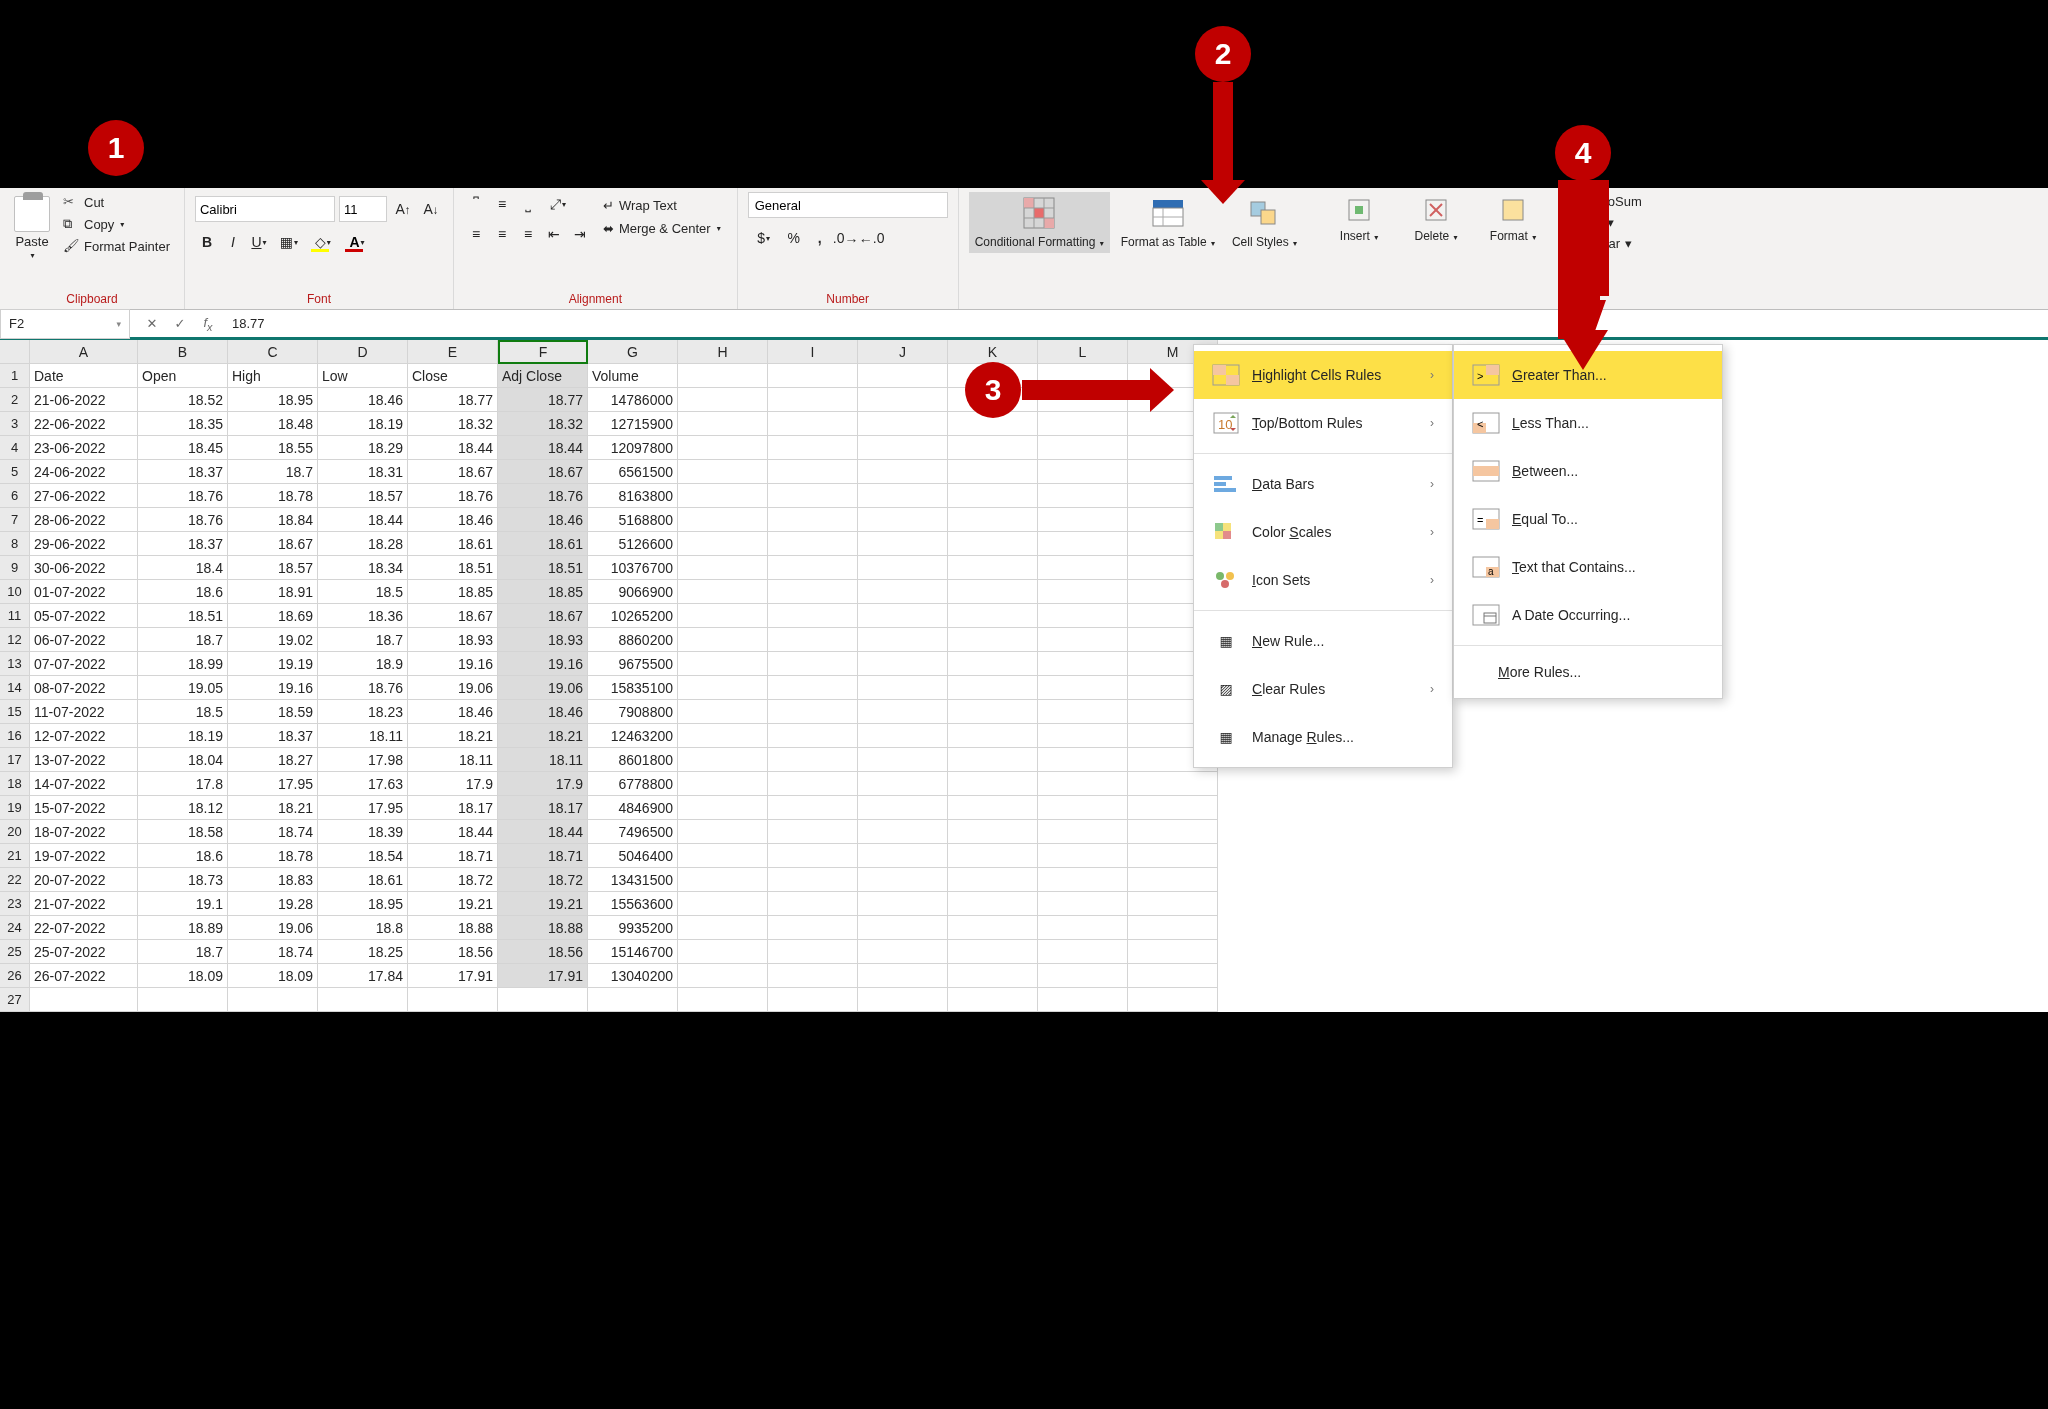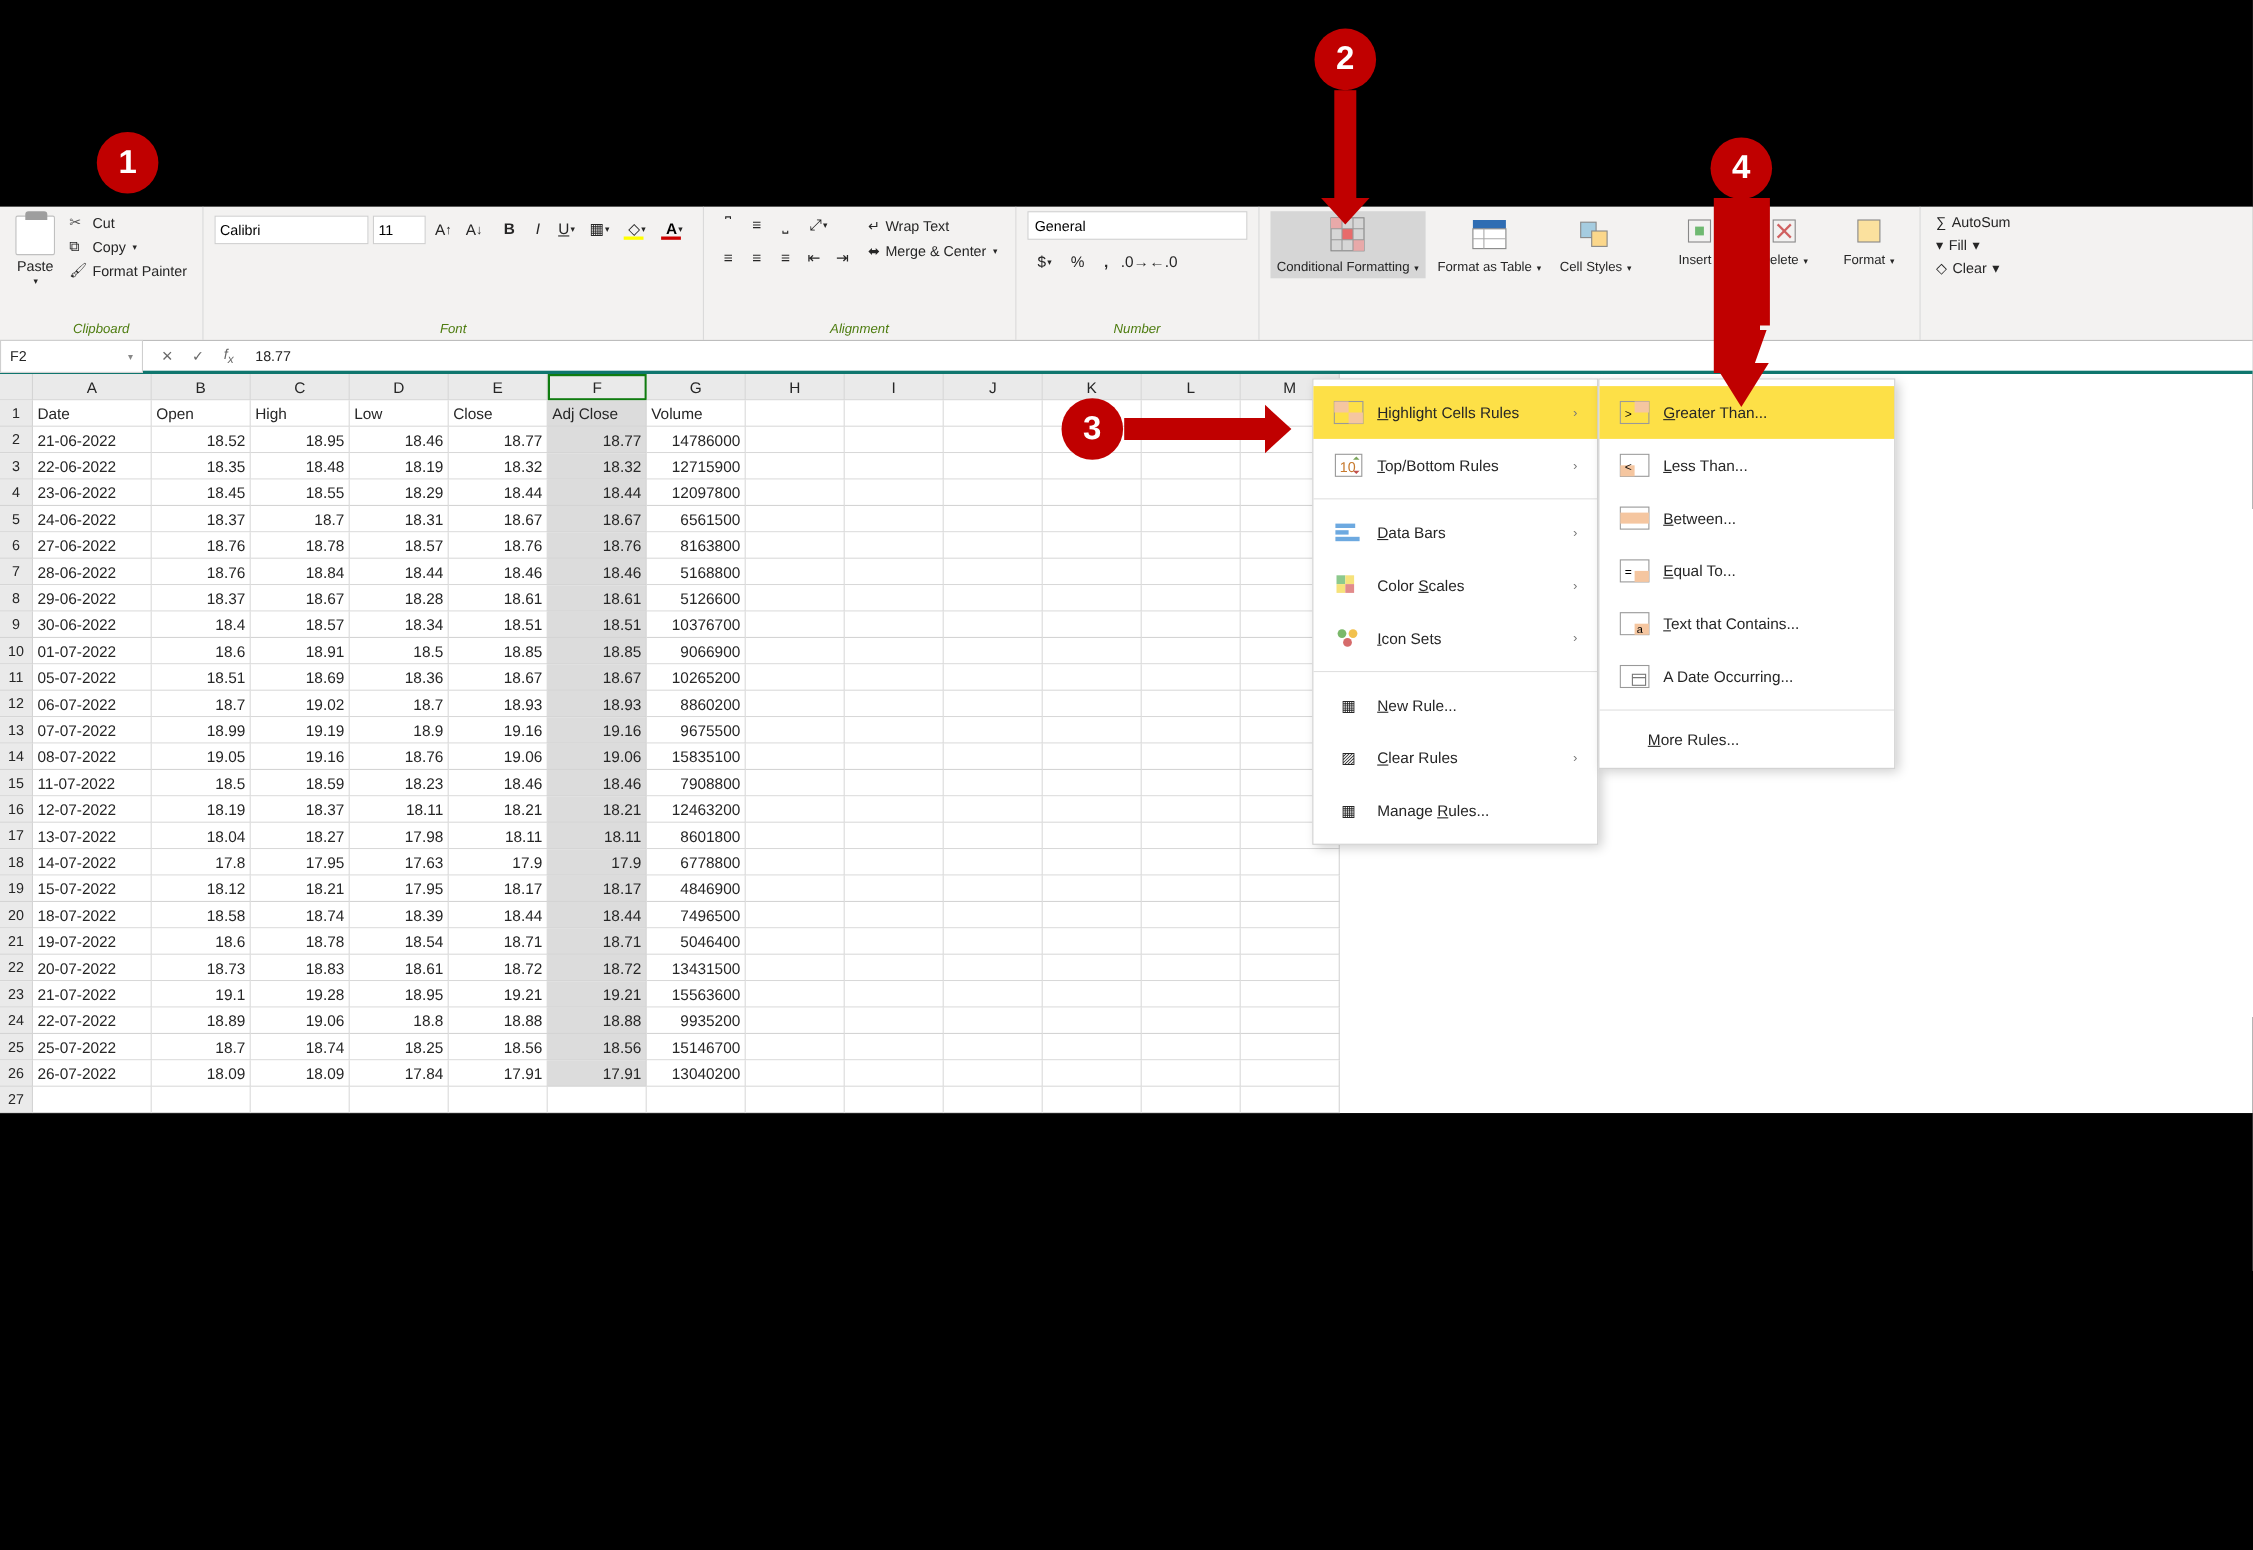--- a/index.html
+++ b/index.html
@@ -45,24 +45,23 @@
     .ribbon-group {
       border-right: 1px solid #dadada;
       display: flex;
       flex-direction: column;
       padding: 4px 10px 0 10px;
       position: relative;
     }
     .group-content { display: flex; gap: 5px; align-items: flex-start; flex: 1; }
     .group-label {
       font-size: 12px;
-      color: #4d7c0f;
+      color: #b91c1c;
       text-align: center;
       padding: 3px 0;
-      font-style: italic;
     }
     .paste-big {
       display: flex;
       flex-direction: column;
       align-items: center;
       gap: 2px;
       padding: 4px;
     }
     .paste-icon { width: 36px; height: 36px; background: #fff; border: 1px solid #c0c0c0; border-radius: 2px; position: relative; }
     .paste-icon::before { content: ""; position: absolute; top: -5px; left: 8px; width: 20px; height: 8px; background: #9e9e9e; border-radius: 3px 3px 0 0; }
@@ -70,21 +69,21 @@
     .small-btn-list div { display: flex; align-items: center; gap: 5px; padding: 2px 4px; cursor: pointer; }
     .icon-sm { display: inline-block; width: 16px; height: 16px; }
     .scissors { color: #555; }
     .font-row { display: flex; gap: 4px; align-items: center; }
     .font-select { width: 140px; height: 26px; border: 1px solid #cfcfcf; font-size: 13px; padding: 0 4px; background: #fff; }
     .size-select { width: 48px; height: 26px; border: 1px solid #cfcfcf; font-size: 13px; padding: 0 4px; background: #fff; }
     .btn-grp { display: flex; gap: 2px; align-items: center; }
     .ibtn { width: 24px; height: 24px; display: flex; align-items: center; justify-content: center; cursor: pointer; font-size: 14px; }
     .ibtn.wide { width: 32px; }
     .dropdown-caret { font-size: 8px; margin-left: 1px; }
-    .font-stack { display: flex; flex-direction: row; gap: 8px; padding-top: 4px; }
+    .font-stack { display: flex; flex-direction: column; gap: 8px; padding-top: 4px; }
     .align-stack { display: flex; flex-direction: column; gap: 6px; }
     .wrap-merge { display: flex; flex-direction: column; gap: 4px; padding-top: 4px; }
     .wrap-btn, .merge-btn { display: flex; align-items: center; gap: 5px; font-size: 13px; padding: 2px 6px; cursor: pointer; }
     .num-select { width: 200px; height: 26px; border: 1px solid #cfcfcf; background: #fff; font-size: 13px; padding: 0 6px; }
     .big-btn {
       display: flex;
       flex-direction: column;
       align-items: center;
       gap: 2px;
       padding: 4px 6px;

